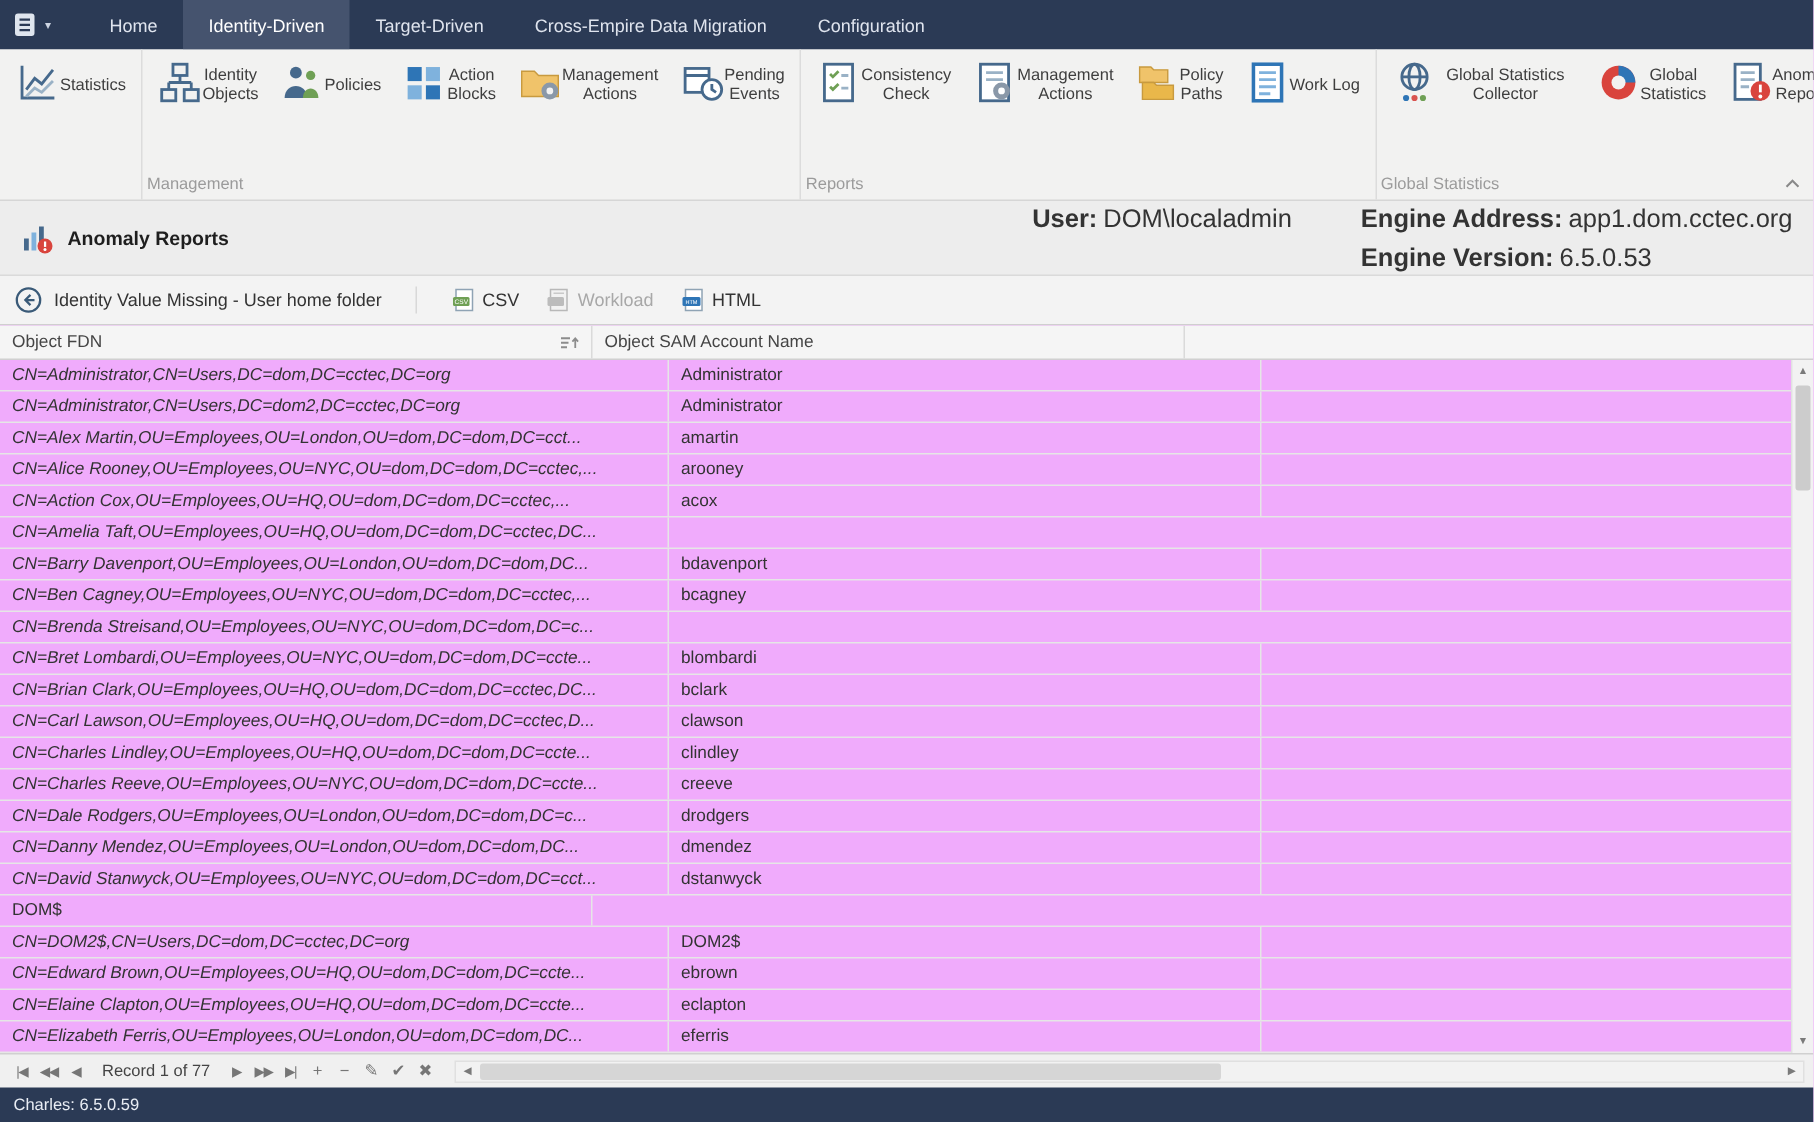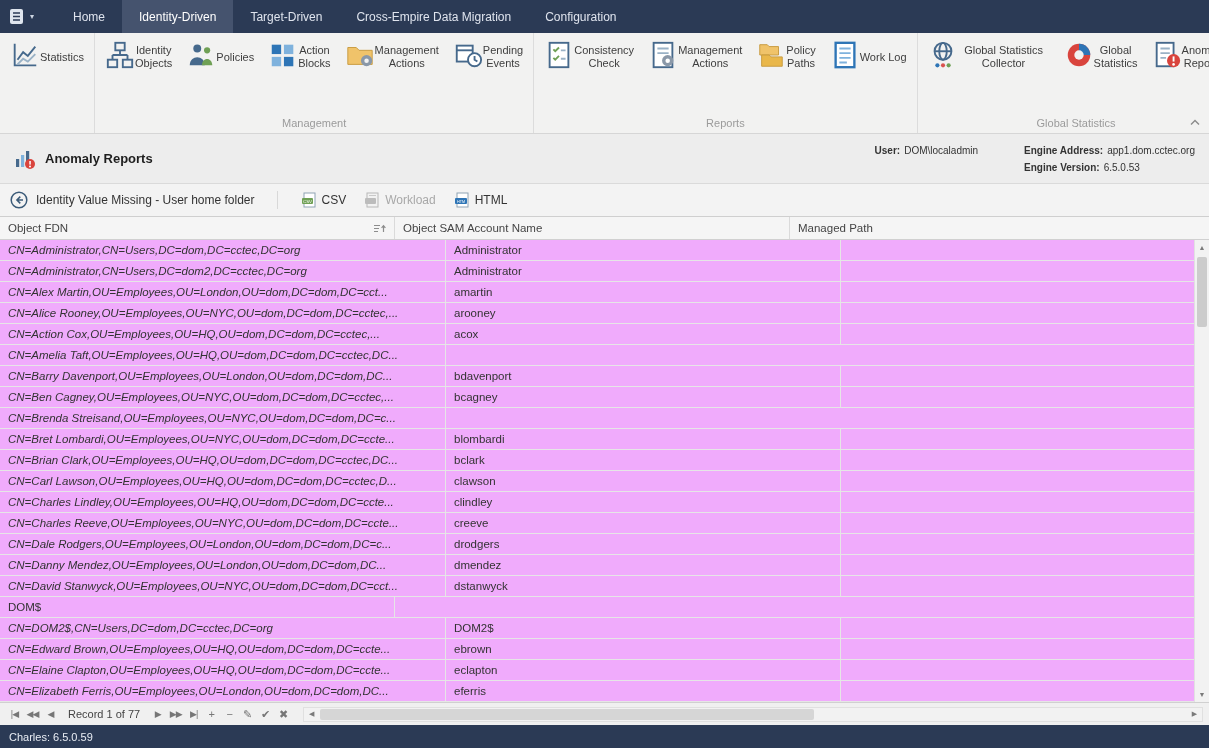--- a/index.html
+++ b/index.html
@@ -21,28 +21,28 @@
   .ribbon-group { display:flex; flex-direction:column; border-right:1px solid #dcdcdc; padding:3px 3px 0 3px; }
   .group-buttons { flex:1; display:flex; align-items:flex-start; }
   .ribbon-btn { display:flex; flex-direction:row; align-items:center; padding:4px 7px 2px; cursor:pointer; border-radius:2px; }
   .ribbon-icon { width:30px; height:30px; margin-bottom:4px; }
   .ribbon-icon svg { width:30px; height:30px; display:block; }
   .ribbon-label { font-size:11px; color:#3e3e3e; text-align:center; line-height:1.18; width:min-content; white-space:normal; }
   [data-name="ribbon-button-statistics"] .ribbon-label,
   [data-name="ribbon-button-policies"] .ribbon-label,
   [data-name="ribbon-button-work-log"] .ribbon-label { width:auto; white-space:nowrap; }
   [data-name="ribbon-button-global-statistics-collector"] .ribbon-label { width:92px; }
-  .group-label { height:17px; line-height:15px; text-align:center; font-size:11px; color:#9b9b9b; }
+  .group-label { height:17px; line-height:15px; text-align:left; font-size:11px; color:#9b9b9b; }
   .ribbon-collapse { position:absolute; right:5px; bottom:3px; width:18px; height:16px; display:flex; align-items:center; justify-content:center; cursor:pointer; color:#8a8a8a; }
 
   
   .page-header { height:50px; flex:0 0 50px; background:#ededed; border-bottom:1px solid #dadada; display:flex; align-items:center; padding:0 14px; }
   .title-icon svg { display:block; }
   .page-title { font-size:13px; font-weight:bold; color:#1e1e1e; margin-left:9px; }
-  .header-info { margin-left:auto; display:grid; grid-template-columns:auto auto; column-gap:46px; row-gap:6px; font-size:10px; color:#333; }
+  .header-info { margin-left:auto; display:grid; grid-template-columns:auto auto; column-gap:46px; row-gap:6px; font-size:17px; color:#333; }
   .info-item .lbl { font-weight:bold; margin-right:4px; }
   .info-item.right2 { text-align:left; }
 
   
   .report-toolbar { height:33px; flex:0 0 33px; background:#f3f3f3; border-bottom:1px solid #cfcfcf; display:flex; align-items:center; padding:0 10px; font-size:12px; color:#333; }
   .back-btn { display:flex; align-items:center; cursor:pointer; margin-right:8px; }
   .report-title { color:#333; }
   .tb-sep { width:1px; height:18px; background:#d8d8d8; margin:0 14px 0 22px; }
   .tb-btn { display:flex; align-items:center; gap:5px; padding:4px 9px; cursor:pointer; border-radius:2px; }
   .tb-btn .tb-ic svg { display:block; }
@@ -350,23 +350,20 @@
       <span class="sort-ic" data-name="sort-ascending-icon">
         <svg width="13" height="11" viewBox="0 0 13 11">
             <path d="M1 2.5h6M1 5.5h5M1 8.5h4" stroke="#8c8c8c" stroke-width="1.2"></path>
             <path d="M10.5 9V3M8.6 4.8 10.5 2.6l1.9 2.2" fill="none" stroke="#8c8c8c" stroke-width="1.2"></path>
           </svg>
       </span>
     </div>
     <div class="col col-sam" data-name="column-header-object-sam-account-name">
       <span data-name="column-label">Object SAM Account Name</span>
     </div>
-    <div class="col col-path" data-name="column-header-managed-path">
-      <span data-name="column-label">Managed Path</span>
-    </div>
   </div>
   <div class="grid-body" data-name="table-body">
       <div class="grid-row" data-name="table-row">
     <div class="cell cell-fdn" data-name="cell-object-fdn">CN=Administrator,CN=Users,DC=dom,DC=cctec,DC=org</div>
     <div class="cell cell-sam" data-name="cell-object-sam-account-name">Administrator</div>
     <div class="cell cell-path" data-name="cell-managed-path"></div>
   </div>
       <div class="grid-row" data-name="table-row">
     <div class="cell cell-fdn" data-name="cell-object-fdn">CN=Administrator,CN=Users,DC=dom2,DC=cctec,DC=org</div>
     <div class="cell cell-sam" data-name="cell-object-sam-account-name">Administrator</div>

